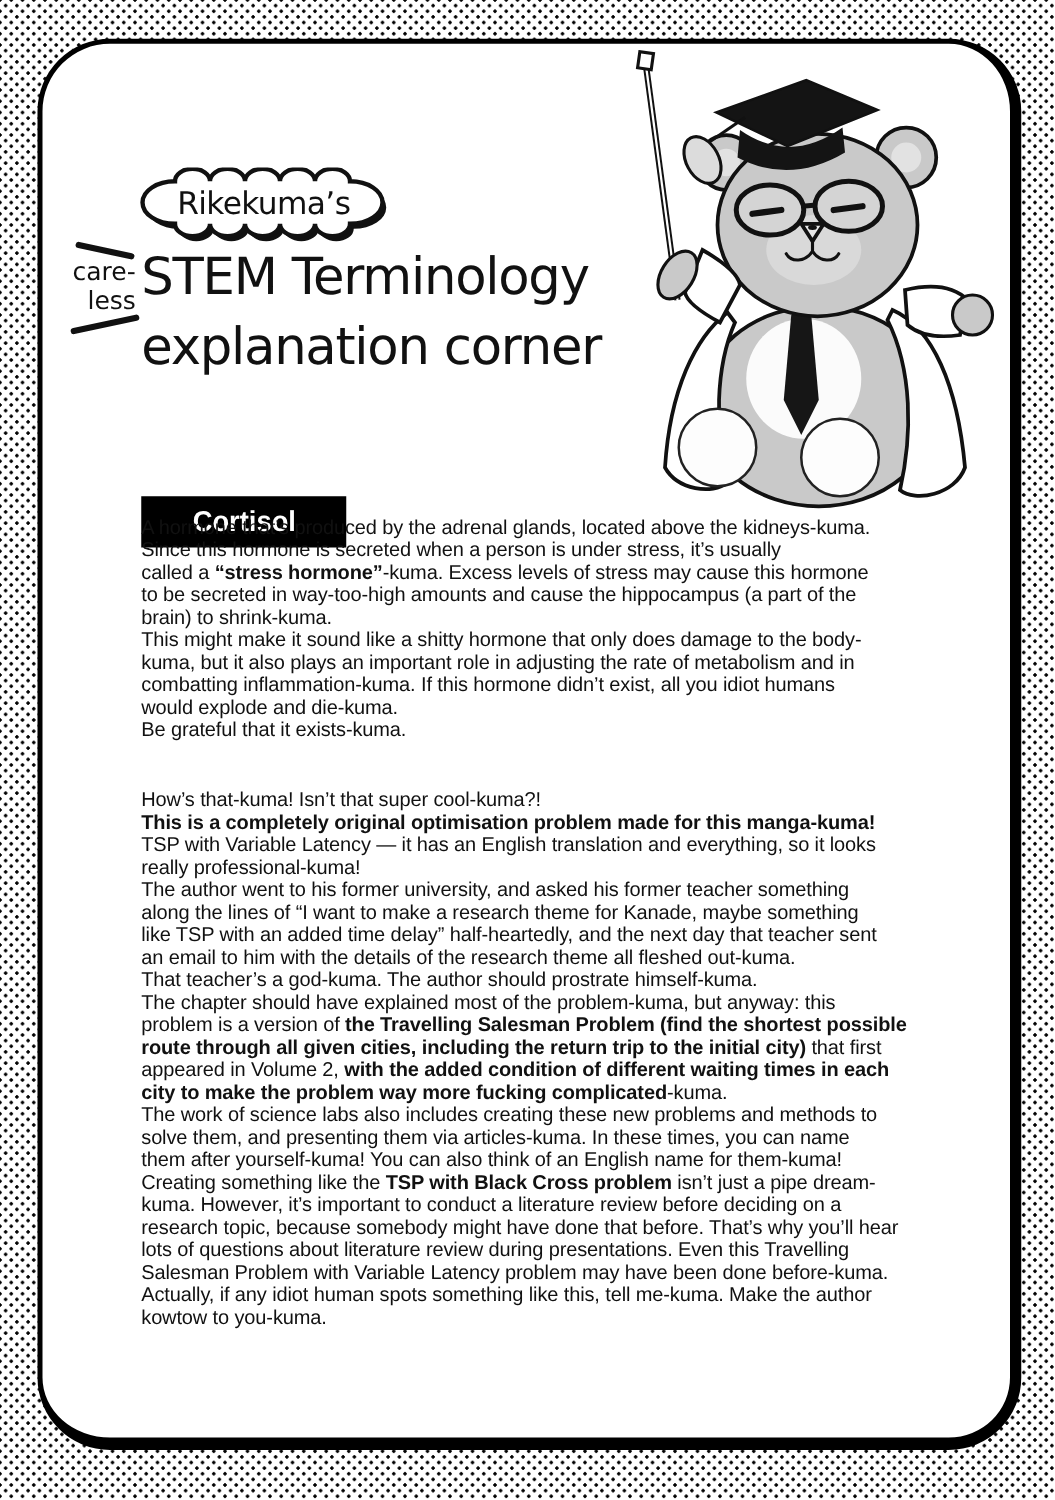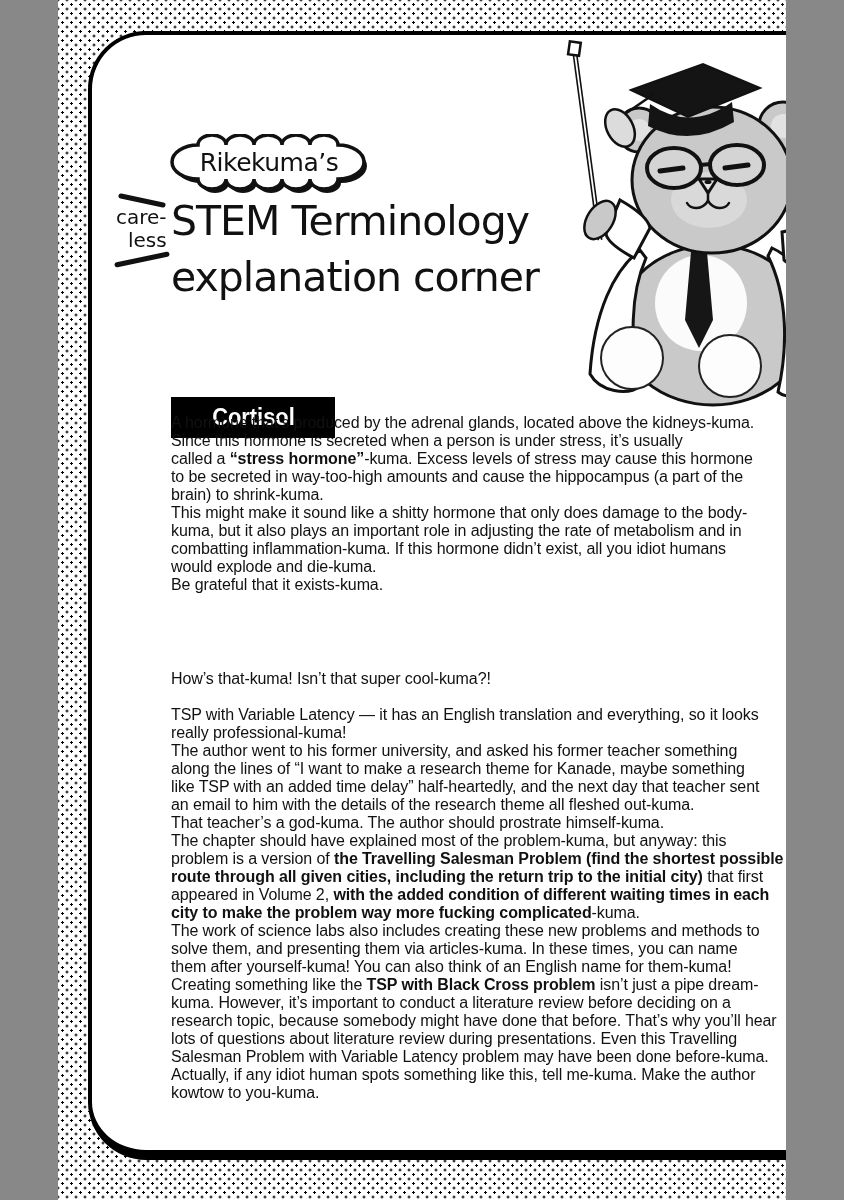--- a/index.html
+++ b/index.html
@@ -1,17 +1,17 @@
 <!DOCTYPE html>
 <html style="--ink: #111111; --paper: #ffffff; --dot: #000000; --heading-bg: #000000; --heading-fg: #ffffff; --fur: #c9c9c9; --fur-light: #e2e2e2; --coat: #ffffff;"><head>
 <meta charset="utf-8">
 <style>
   html,body{margin:0;padding:0;background:#888;}
   .page{
-    position:relative;width:728px;height:1200px;margin:0 auto;overflow:hidden;
+    position:relative;width:844px;height:1200px;margin:0 auto;overflow:hidden;
     background-color:var(--paper,#fff);
     background-image:
       radial-gradient(var(--dot,#000) 1.15px, transparent 1.4px),
       radial-gradient(var(--dot,#000) 1.15px, transparent 1.4px);
     background-size:9px 9px;
     background-position:0 0,4.5px 4.5px;
     font-family:"Liberation Sans",sans-serif;
     color:var(--ink,#111);
   }
   .sheet{
@@ -51,21 +51,21 @@
   .hbox .htext{transform:scaleX(0.95);transform-origin:center;white-space:nowrap;}
   .h1{left:113px;top:361px;width:164px;height:41px;font-size:23px;}
   .h2{left:113px;top:605px;width:350px;height:52px;font-size:27px;}
   
   .body{
     position:absolute;left:113px;width:694px;
     font-size:16px;line-height:18px;letter-spacing:-0.1px;
     white-space:pre-wrap;
   }
   .b1{top:414px;}
-  .b2{top:670px;}
+  .b2{top:632px;}
   .body b{font-weight:bold;}
   
   .mascot{position:absolute;left:478px;top:40px;width:332px;height:376px;}
 </style>
 </head>
 <body>
 
 <div class="page">
 
   <div class="sheet"></div>
@@ -164,21 +164,21 @@
 called a </span><b>“stress hormone”</b><span>-kuma. Excess levels of stress may cause this hormone
 to be secreted in way-too-high amounts and cause the hippocampus (a part of the
 brain) to shrink-kuma.
 This might make it sound like a shitty hormone that only does damage to the body-
 kuma, but it also plays an important role in adjusting the rate of metabolism and in
 combatting inflammation-kuma. If this hormone didn’t exist, all you idiot humans
 would explode and die-kuma.
 Be grateful that it exists-kuma.</span></div>
 
   <div class="body b2"><span>How’s that-kuma! Isn’t that super cool-kuma?!
-</span><span>
+</span><b>This is a completely original optimisation problem made for this manga-kuma!</b><span>
 TSP with Variable Latency — it has an English translation and everything, so it looks
 really professional-kuma!
 The author went to his former university, and asked his former teacher something
 along the lines of “I want to make a research theme for Kanade, maybe something
 like TSP with an added time delay” half-heartedly, and the next day that teacher sent
 an email to him with the details of the research theme all fleshed out-kuma.
 That teacher’s a god-kuma. The author should prostrate himself-kuma.
 The chapter should have explained most of the problem-kuma, but anyway: this
 problem is a version of </span><b>the Travelling Salesman Problem (find the shortest possible
 route through all given cities, including the return trip to the initial city)</b><span> that first

